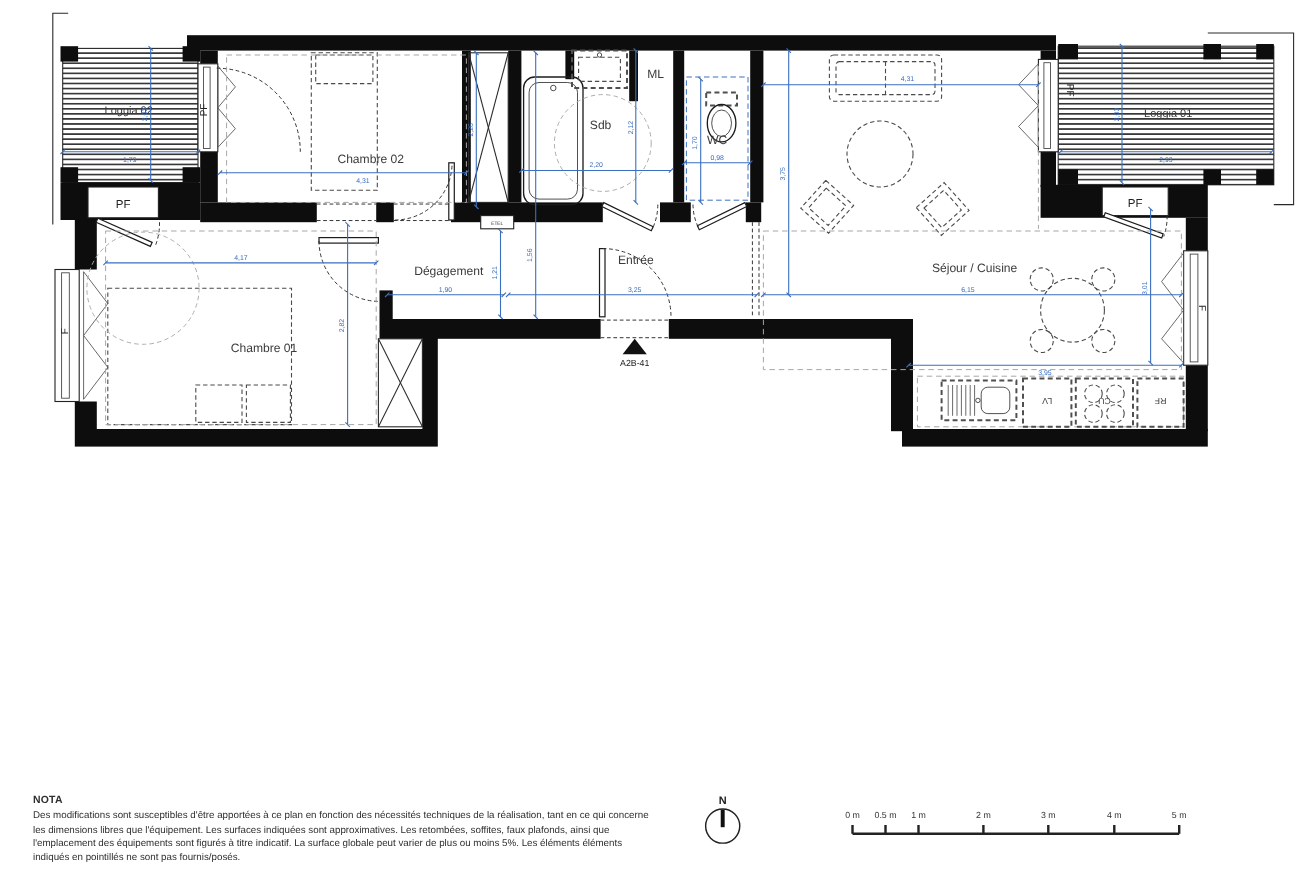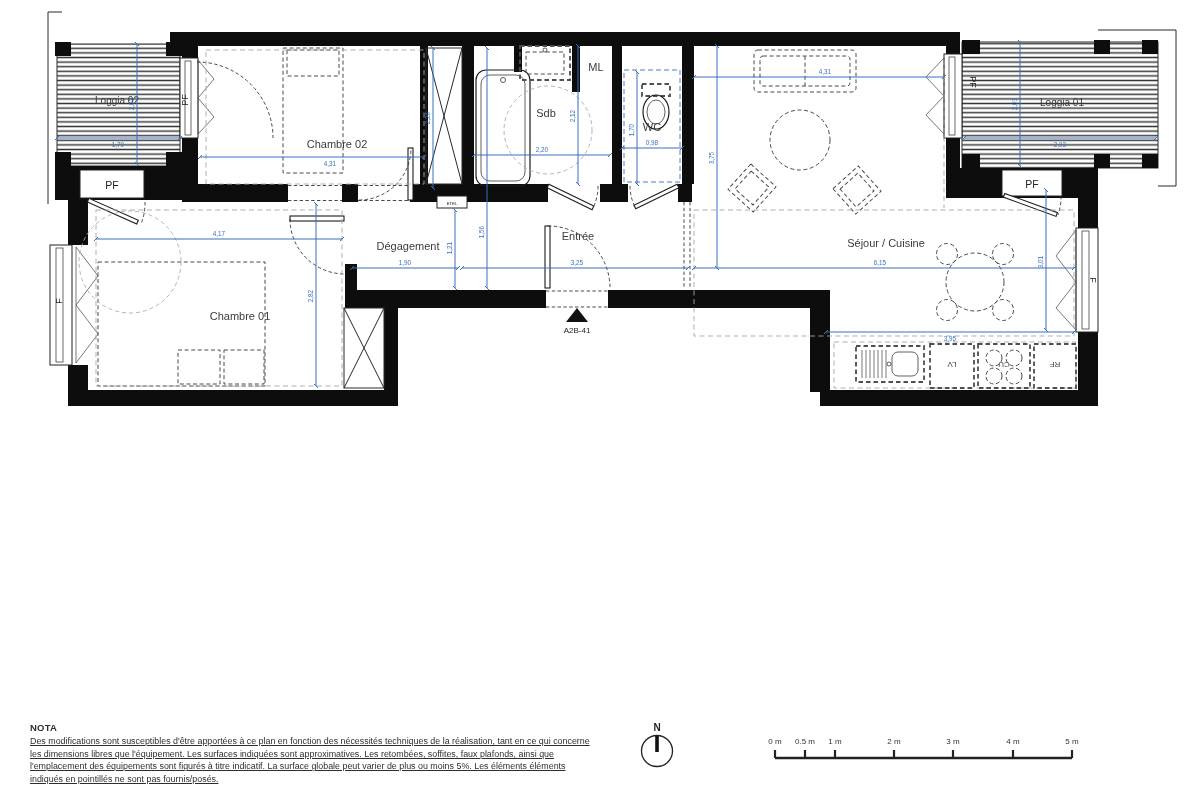--- a/index.html
+++ b/index.html
@@ -29,21 +29,21 @@
   .wlbl{fill:#222;font-size:10.5px;text-anchor:middle;}
   .wlbls{fill:#222;font-size:9px;text-anchor:middle;}
   .klbl{fill:#444;font-size:8px;text-anchor:middle;}
   .tiny{fill:#222;font-size:4.3px;text-anchor:middle;}
   .code{fill:#1c1c1c;font-size:8px;text-anchor:middle;}
   .sct{fill:#333;font-size:8px;text-anchor:middle;}
   .nlbl{fill:#222;font-size:10px;text-anchor:middle;font-weight:bold;}
   
   #nota{position:absolute;left:30px;top:722px;width:566px;color:#2e2e2e;}
   #nota h4{margin:0 0 2px 0;font-size:9.5px;letter-spacing:0.2px;}
-  #nota p{margin:0;font-size:8.9px;line-height:1.42;text-decoration:underline;}
+  #nota p{margin:0;font-size:8.9px;line-height:1.42;}
 </style>
 </head>
 <body>
 
 <div id="stage">
 <svg width="1184" height="800" viewBox="0 0 1184 800">
   <defs>
     <pattern id="hg" width="8" height="4.6" patternUnits="userSpaceOnUse">
       <rect width="8" height="4.6" fill="#ffffff"></rect>
       <line x1="0" y1="2.3" x2="8" y2="2.3" stroke="#383838" stroke-width="1.5"></line>

